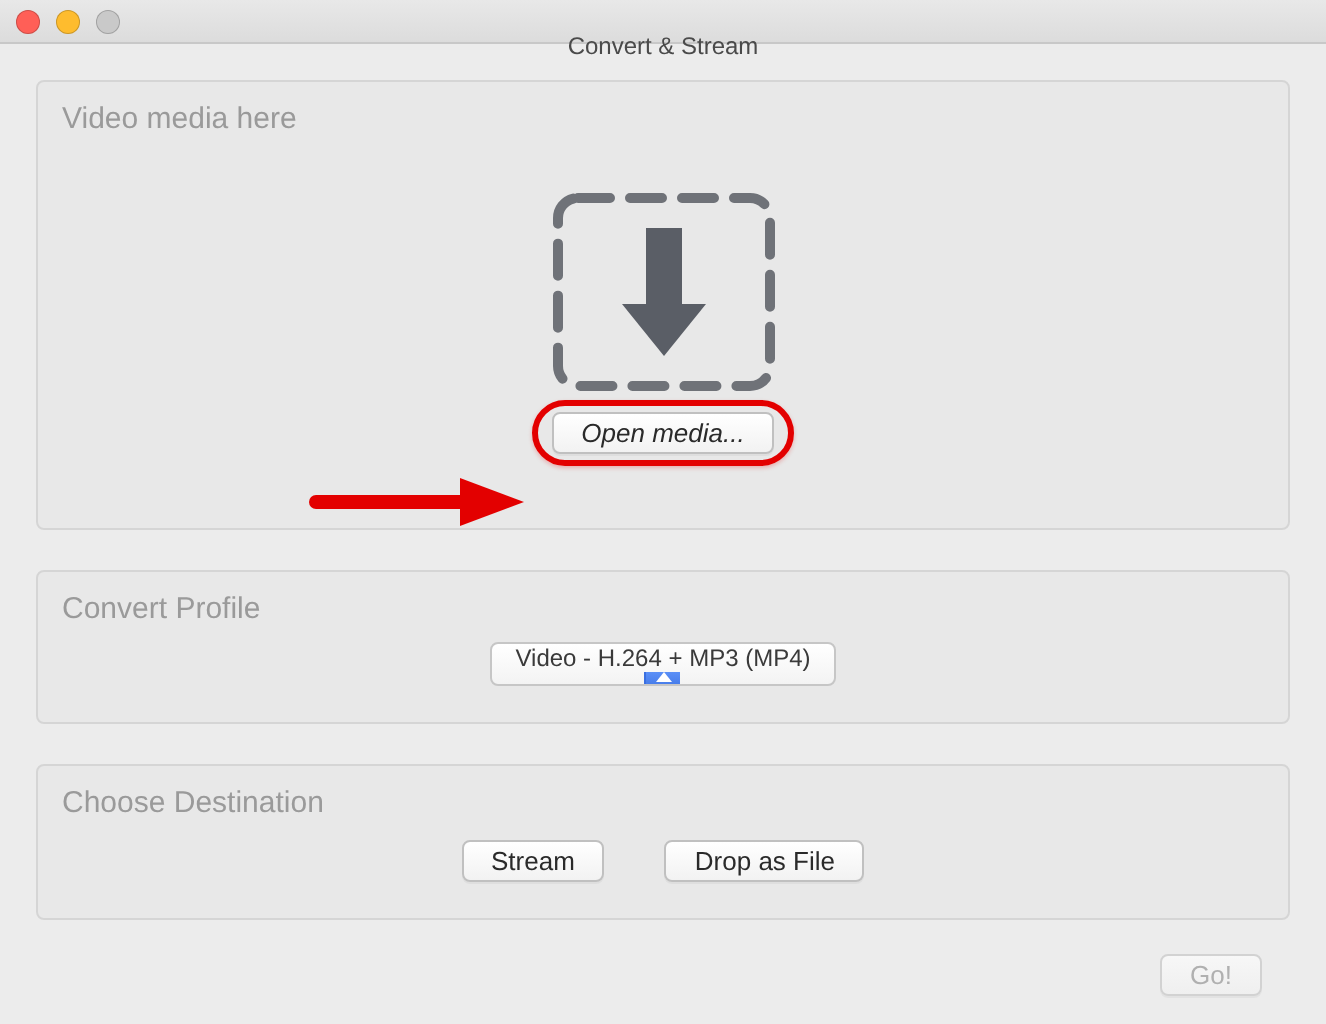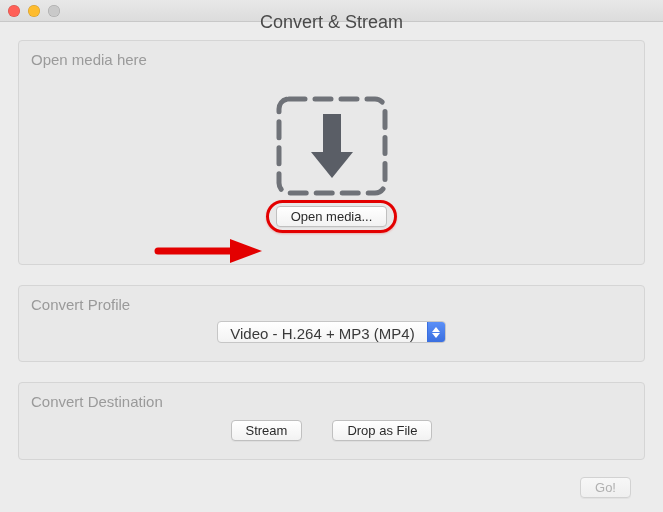--- a/index.html
+++ b/index.html
@@ -32,21 +32,21 @@
     width: 12px; height: 12px; border-radius: 50%;
     box-shadow: inset 0 0 0 0.5px rgba(0,0,0,0.2);
   }
   .dot.red   { background: #ff5f57; }
   .dot.amber { background: #febc2e; }
   .dot.green { background: #c9c9c9; }
   .title {
     position: absolute;
     left: 0; right: 0;
     text-align: center;
-    font-size: 18px;
+    font-size: 12px;
     color: #4a4a4a;
     margin-top: 24px;
   }
 
   .content {
     padding: 18px 18px 10px 18px;
   }
 
   
   .groupbox {
@@ -99,20 +99,21 @@
   .btn.disabled {
     color: #b0b0b0;
     background: linear-gradient(#f7f7f7, #efefef);
     border-color: #d2d2d2;
   }
 
   
   .ringwrap {
     position: relative;
     display: inline-block;
+    font-style: italic;
   }
   .ring {
     position: absolute;
     top: -6px; left: -10px; right: -10px; bottom: -6px;
     border: 3.5px solid #e30000;
     border-radius: 18px;
     box-shadow: 0 1px 2px rgba(227,0,0,0.25);
     pointer-events: none;
   }
 
@@ -130,28 +131,29 @@
     display: flex;
     align-items: center;
     justify-content: center;
     gap: 10px;
     margin-top: 8px;
   }
 
   
   .popup {
     display: flex;
-    align-items: flex-end;
+    align-items: center;
     height: 22px;
     background: linear-gradient(#ffffff, #f3f3f3);
     border: 1px solid #c6c6c6;
     border-radius: 4px;
     cursor: default;
-    font-size: 15px;
+    font-size: 12px;
     overflow: hidden;
+    flex-direction: column;
   }
   .popup .label {
     padding: 0 12px;
     white-space: nowrap;
   }
   .popup .arrows {
     width: 18px;
     height: 100%;
     background: linear-gradient(#5a8ff7, #3a6fe0);
     display: flex;
@@ -187,21 +189,21 @@
     <span class="dot red"></span>
     <span class="dot amber"></span>
     <span class="dot green"></span>
   </div>
   <div class="title">Convert &amp; Stream</div>
 </div>
 
 <div class="content">
 
   <div class="groupbox">
-    <div class="legend">Open media here</div>
+    <div class="legend">Video media here</div>
     <div class="dropzone">
       <div class="dashedbox">
         <svg width="112" height="100" viewBox="0 0 112 100">
 
           <rect x="3" y="3" width="106" height="94" rx="10" ry="10" fill="none" stroke="#6f7278" stroke-width="5" stroke-dasharray="16 10" stroke-linecap="round"></rect>
 
           <g fill="#5a5e66">
             <rect x="47" y="18" width="18" height="40"></rect>
             <polygon points="35,56 77,56 56,82"></polygon>
           </g>
@@ -225,21 +227,21 @@
             </svg>
           <svg width="8" height="5" viewBox="0 0 8 5">
               <polygon points="0,0 8,0 4,5" fill="#fff"></polygon>
             </svg>
         </span>
       </div>
     </div>
   </div>
 
   <div class="groupbox">
-    <div class="legend">Convert Destination</div>
+    <div class="legend">Choose Destination</div>
     <div class="dest-row">
       <span class="btn">Stream</span>
       <span class="btn">Drop as File</span>
     </div>
   </div>
 
 </div>
 
 <div class="footer">
   <span class="btn disabled">Go!</span>

